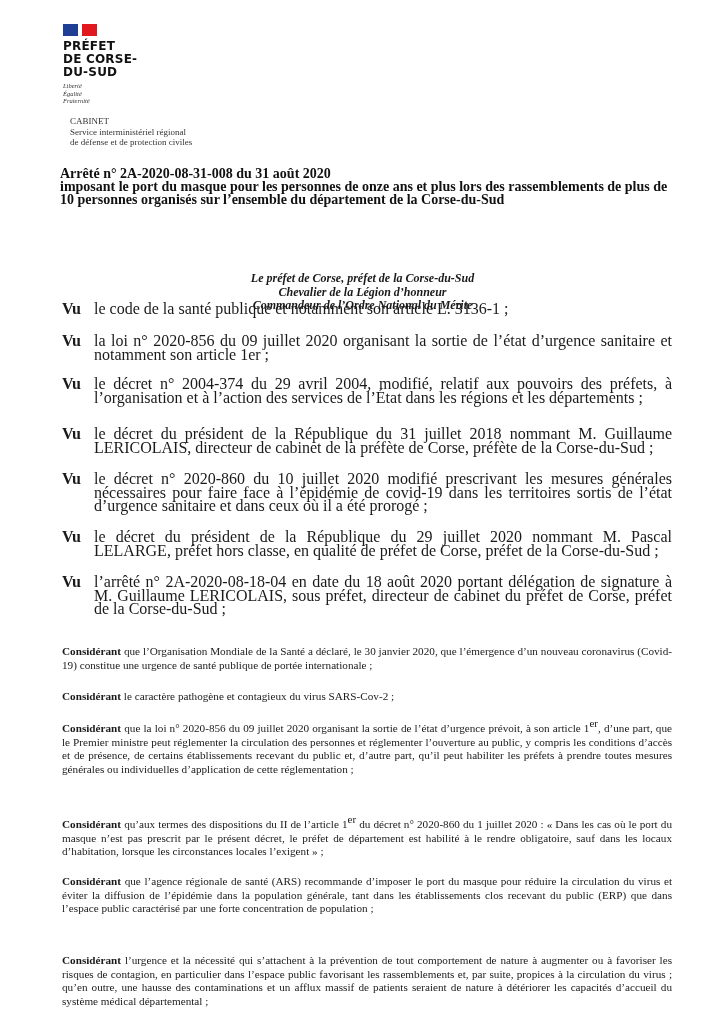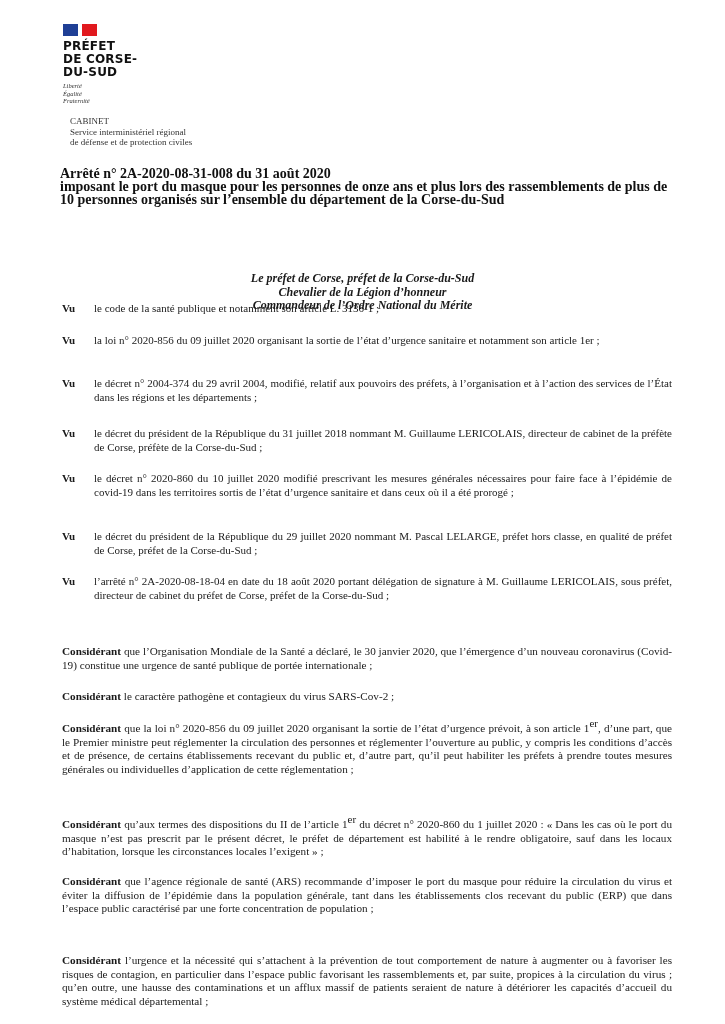--- a/index.html
+++ b/index.html
@@ -8,21 +8,21 @@
   .logo-block { position: absolute; left: 63px; top: 24px; }
   .flag { display: flex; width: 34px; height: 12px; }
   .flag .blue { width: 15px; height: 12px; background: #1f3f95; }
   .flag .gap { width: 4px; height: 12px; background: #ffffff; }
   .flag .red { width: 15px; height: 12px; background: #e1191e; }
   .prefet-name { font-family: "DejaVu Sans", sans-serif; font-weight: bold; font-size: 12px; line-height: 13px; margin-top: 4px; color: #111; letter-spacing: 0.2px; }
   .motto { font-family: "Liberation Serif", serif; font-style: italic; font-size: 6.5px; line-height: 7.5px; margin-top: 3px; color: #333; }
   .service { position: absolute; left: 70px; top: 116px; font-family: "Liberation Serif", serif; font-size: 9px; line-height: 10.5px; color: #333; }
   .title-block { position: absolute; left: 60px; top: 167px; width: 610px; font-family: "Liberation Serif", serif; font-weight: bold; font-size: 14px; line-height: 13px; color: #111; }
   .preamble { position: absolute; left: 0; top: 240px; width: 725px; text-align: center; font-family: "Liberation Serif", serif; font-style: italic; font-weight: bold; font-size: 12px; line-height: 13.5px; color: #1a1a1a; margin-top: 32px; }
-  .vu { position: absolute; left: 62px; width: 610px; display: flex; font-family: "Liberation Serif", serif; font-size: 11px; line-height: 13.5px; }
+  .vu { position: absolute; left: 62px; width: 610px; display: flex; font-family: "Liberation Serif", serif; font-size: 16px; line-height: 13.5px; }
   .vu .label { width: 32px; flex: none; font-weight: bold; }
   .vu .text { flex: 1; text-align: justify; }
   .cons { position: absolute; left: 62px; width: 610px; font-family: "Liberation Serif", serif; font-size: 11.2px; line-height: 13.5px; text-align: justify; margin-top: 20px; }
   .cons .label { font-weight: bold; }
   sup { font-size: 11px; line-height: 0; }
 </style>
 </head>
 <body>
 
 <div class="page">

